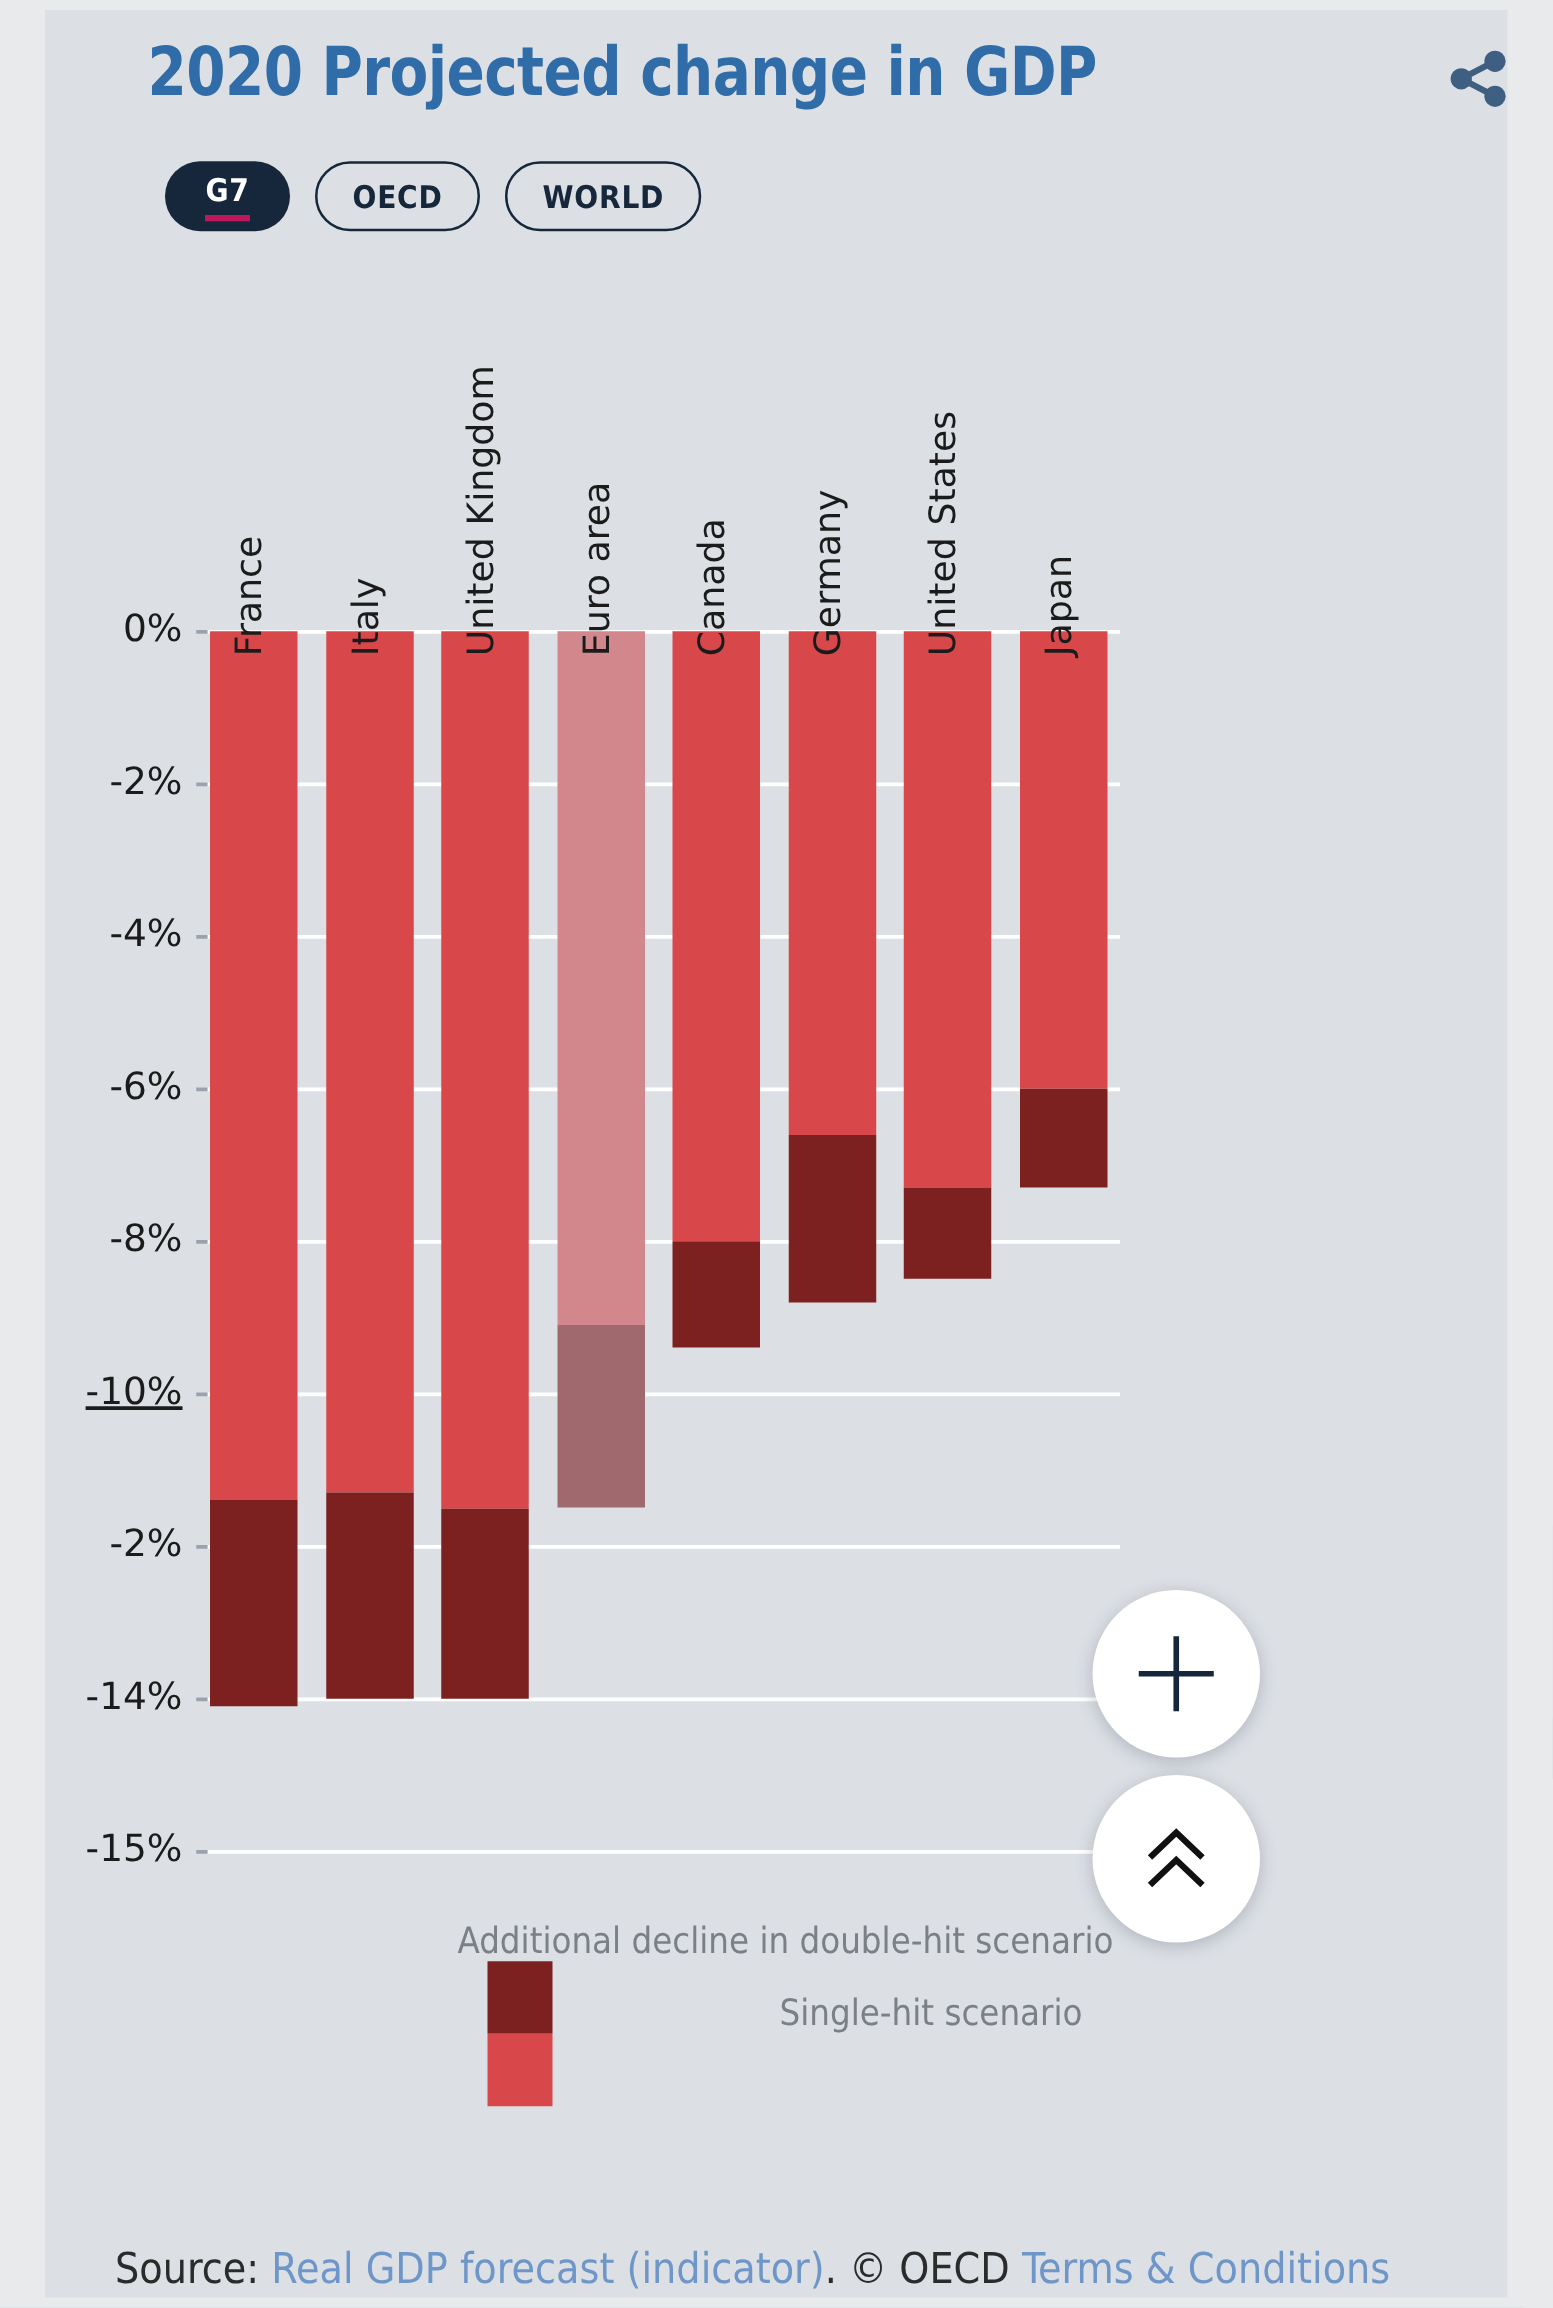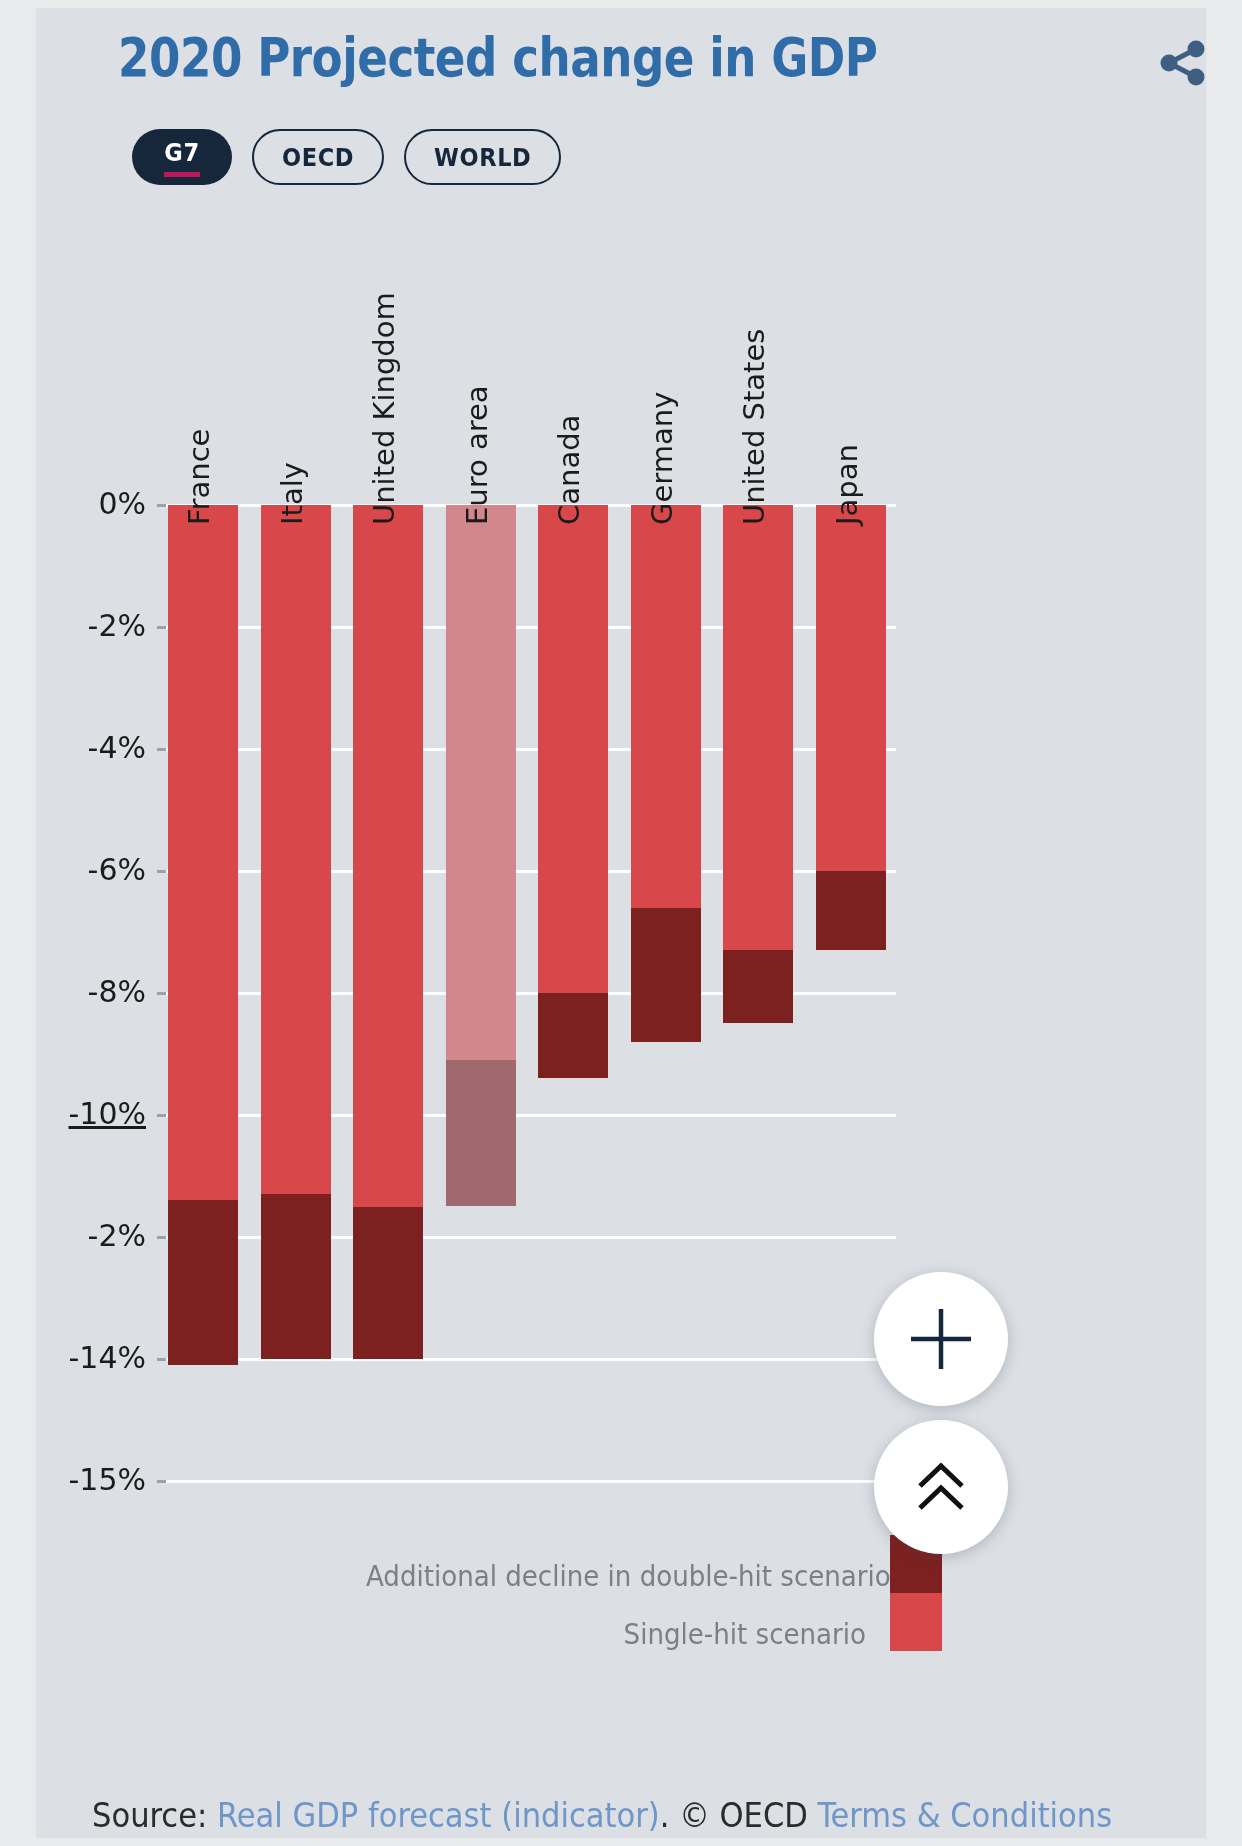--- a/index.html
+++ b/index.html
@@ -72,21 +72,21 @@
     font-size:29px;color:#1b1b1b;
     white-space:nowrap;
     transform-origin:left bottom;
     transform:rotate(-90deg);
     font-family:"DejaVu Sans","Liberation Sans",sans-serif;
   }
 
   
   .legend{position:absolute;}
   .legend-row{
-    position:absolute;display:flex;align-items:flex-end;
+    position:absolute;display:flex;align-items:flex-start;flex-direction:column;
   }
   .legend-label{
     font-family:"Liberation Sans Narrow","DejaVu Sans Condensed","Liberation Sans",sans-serif;
     font-size:29px;color:#7b7f86;text-align:right;white-space:nowrap;
     width:500px;
   }
   .legend-swatch{width:52px;height:58px;margin-left:24px;}
 
   
   .fab{

